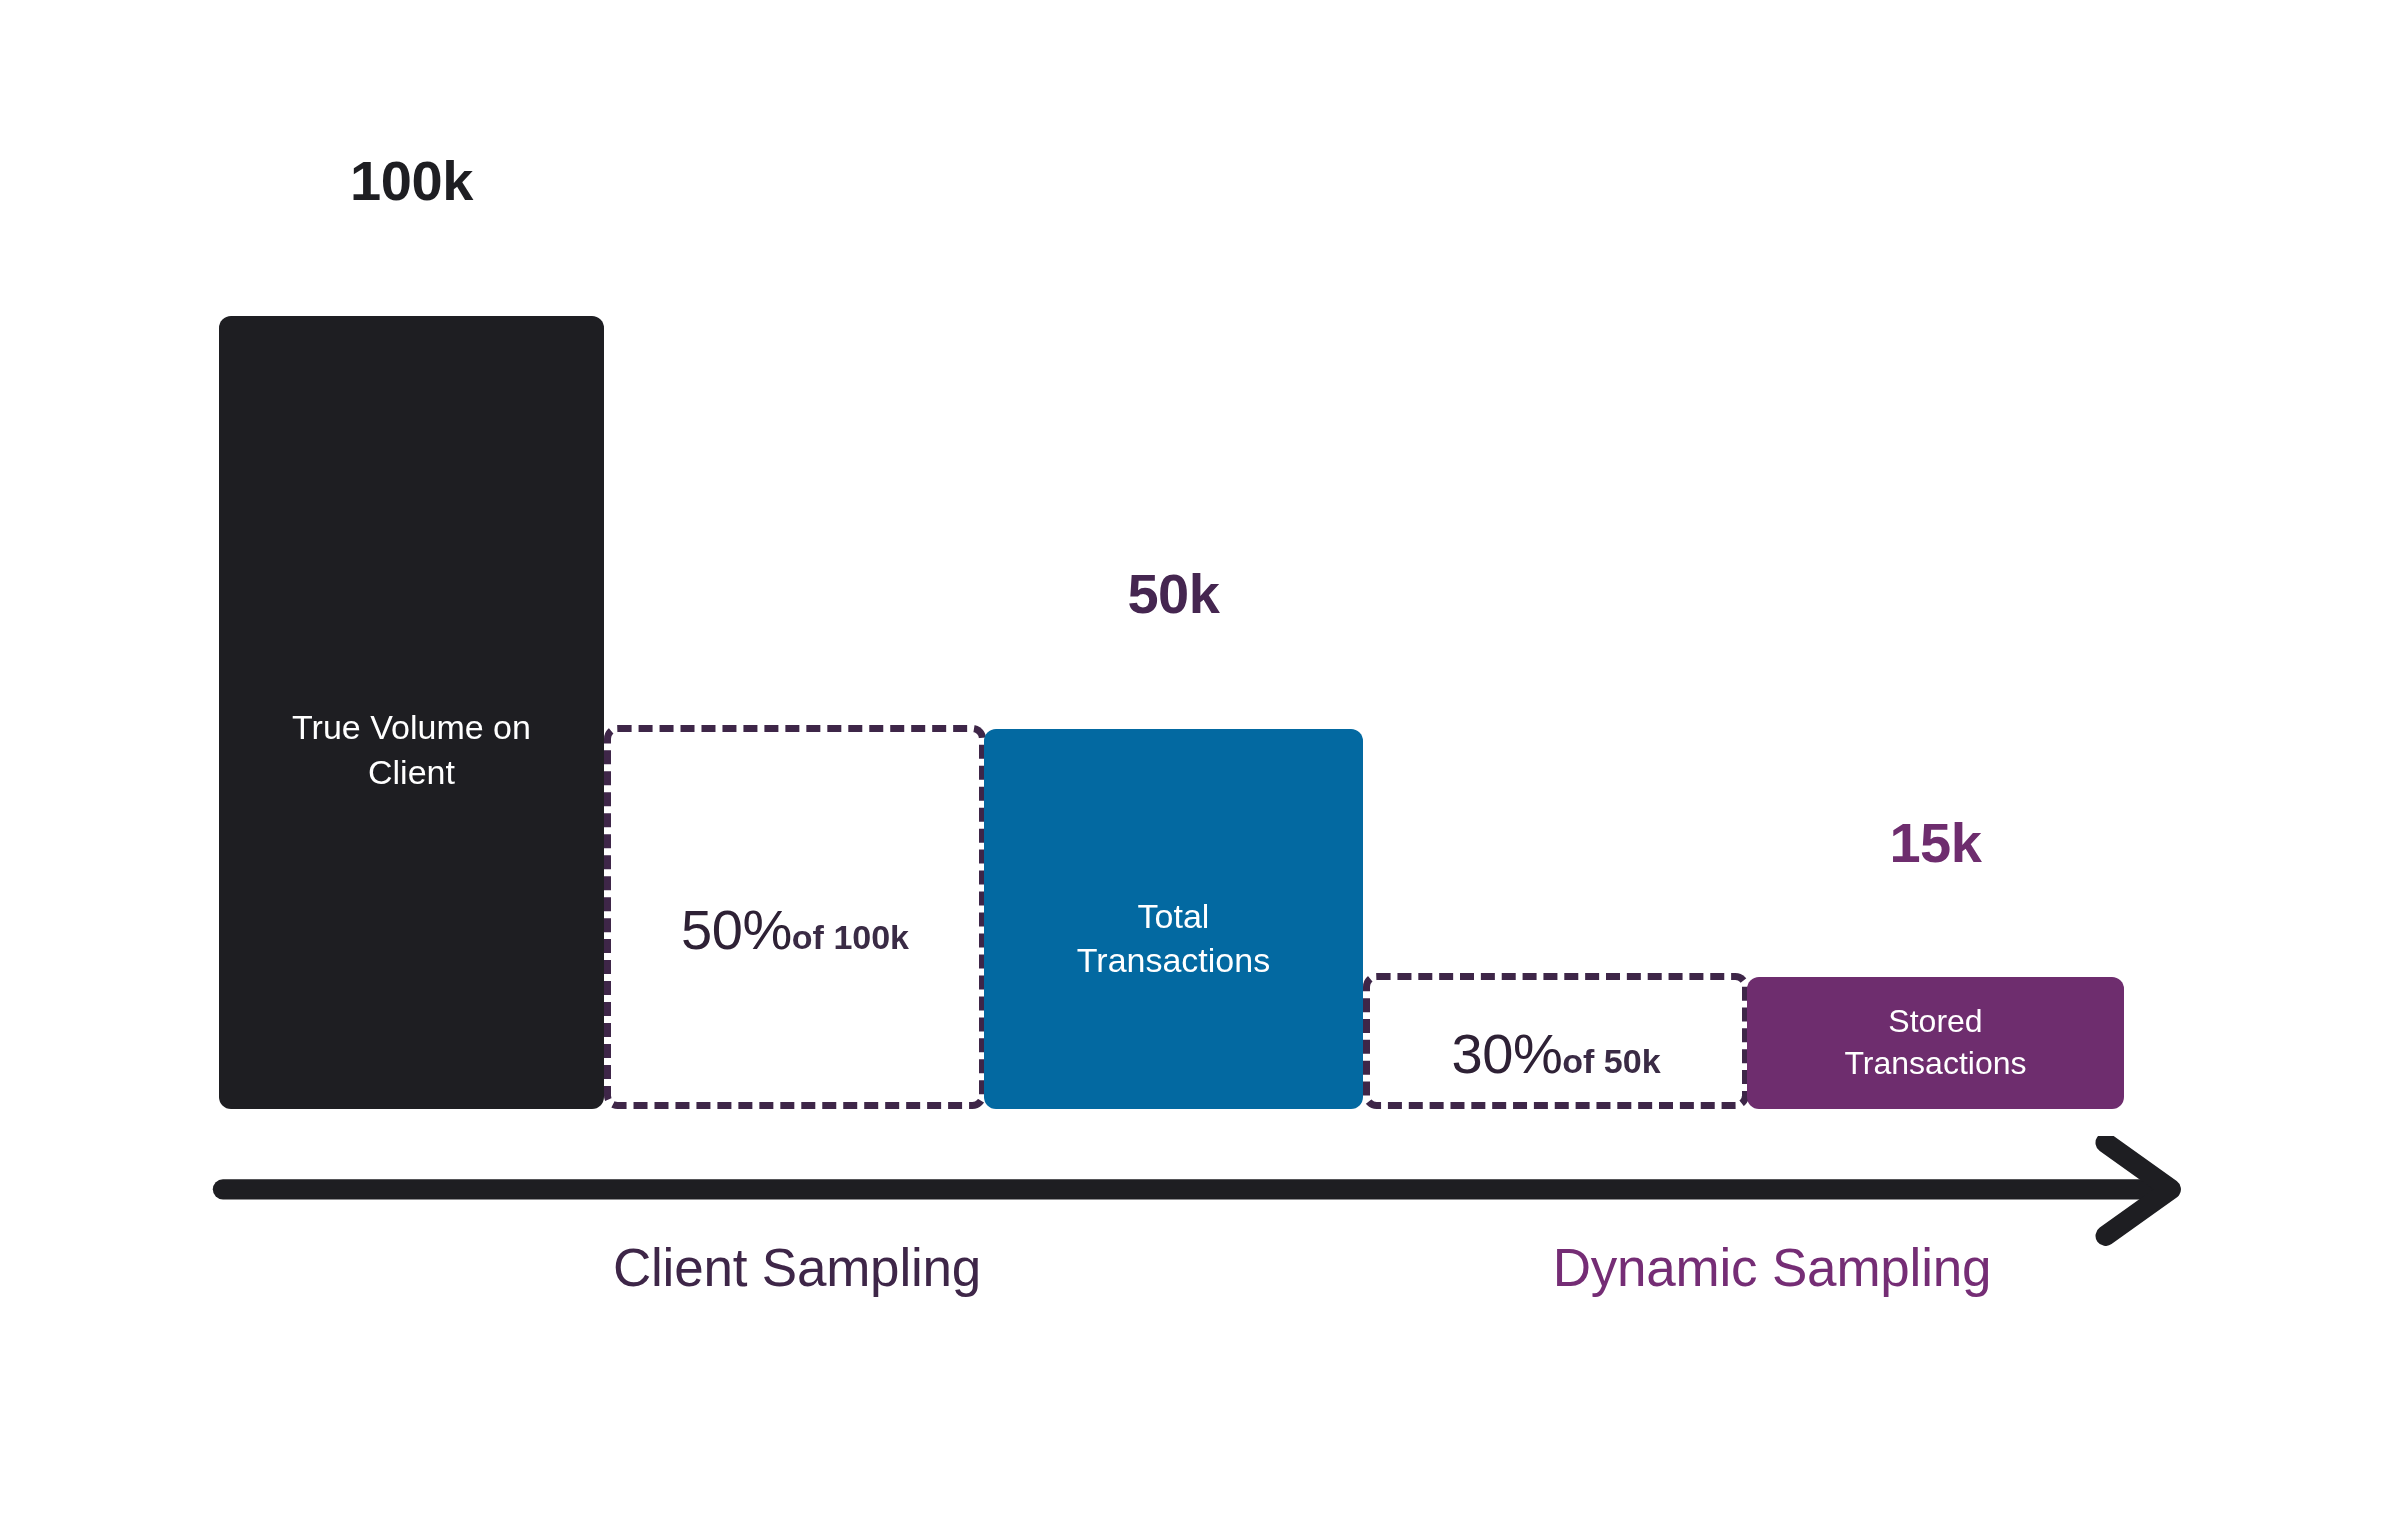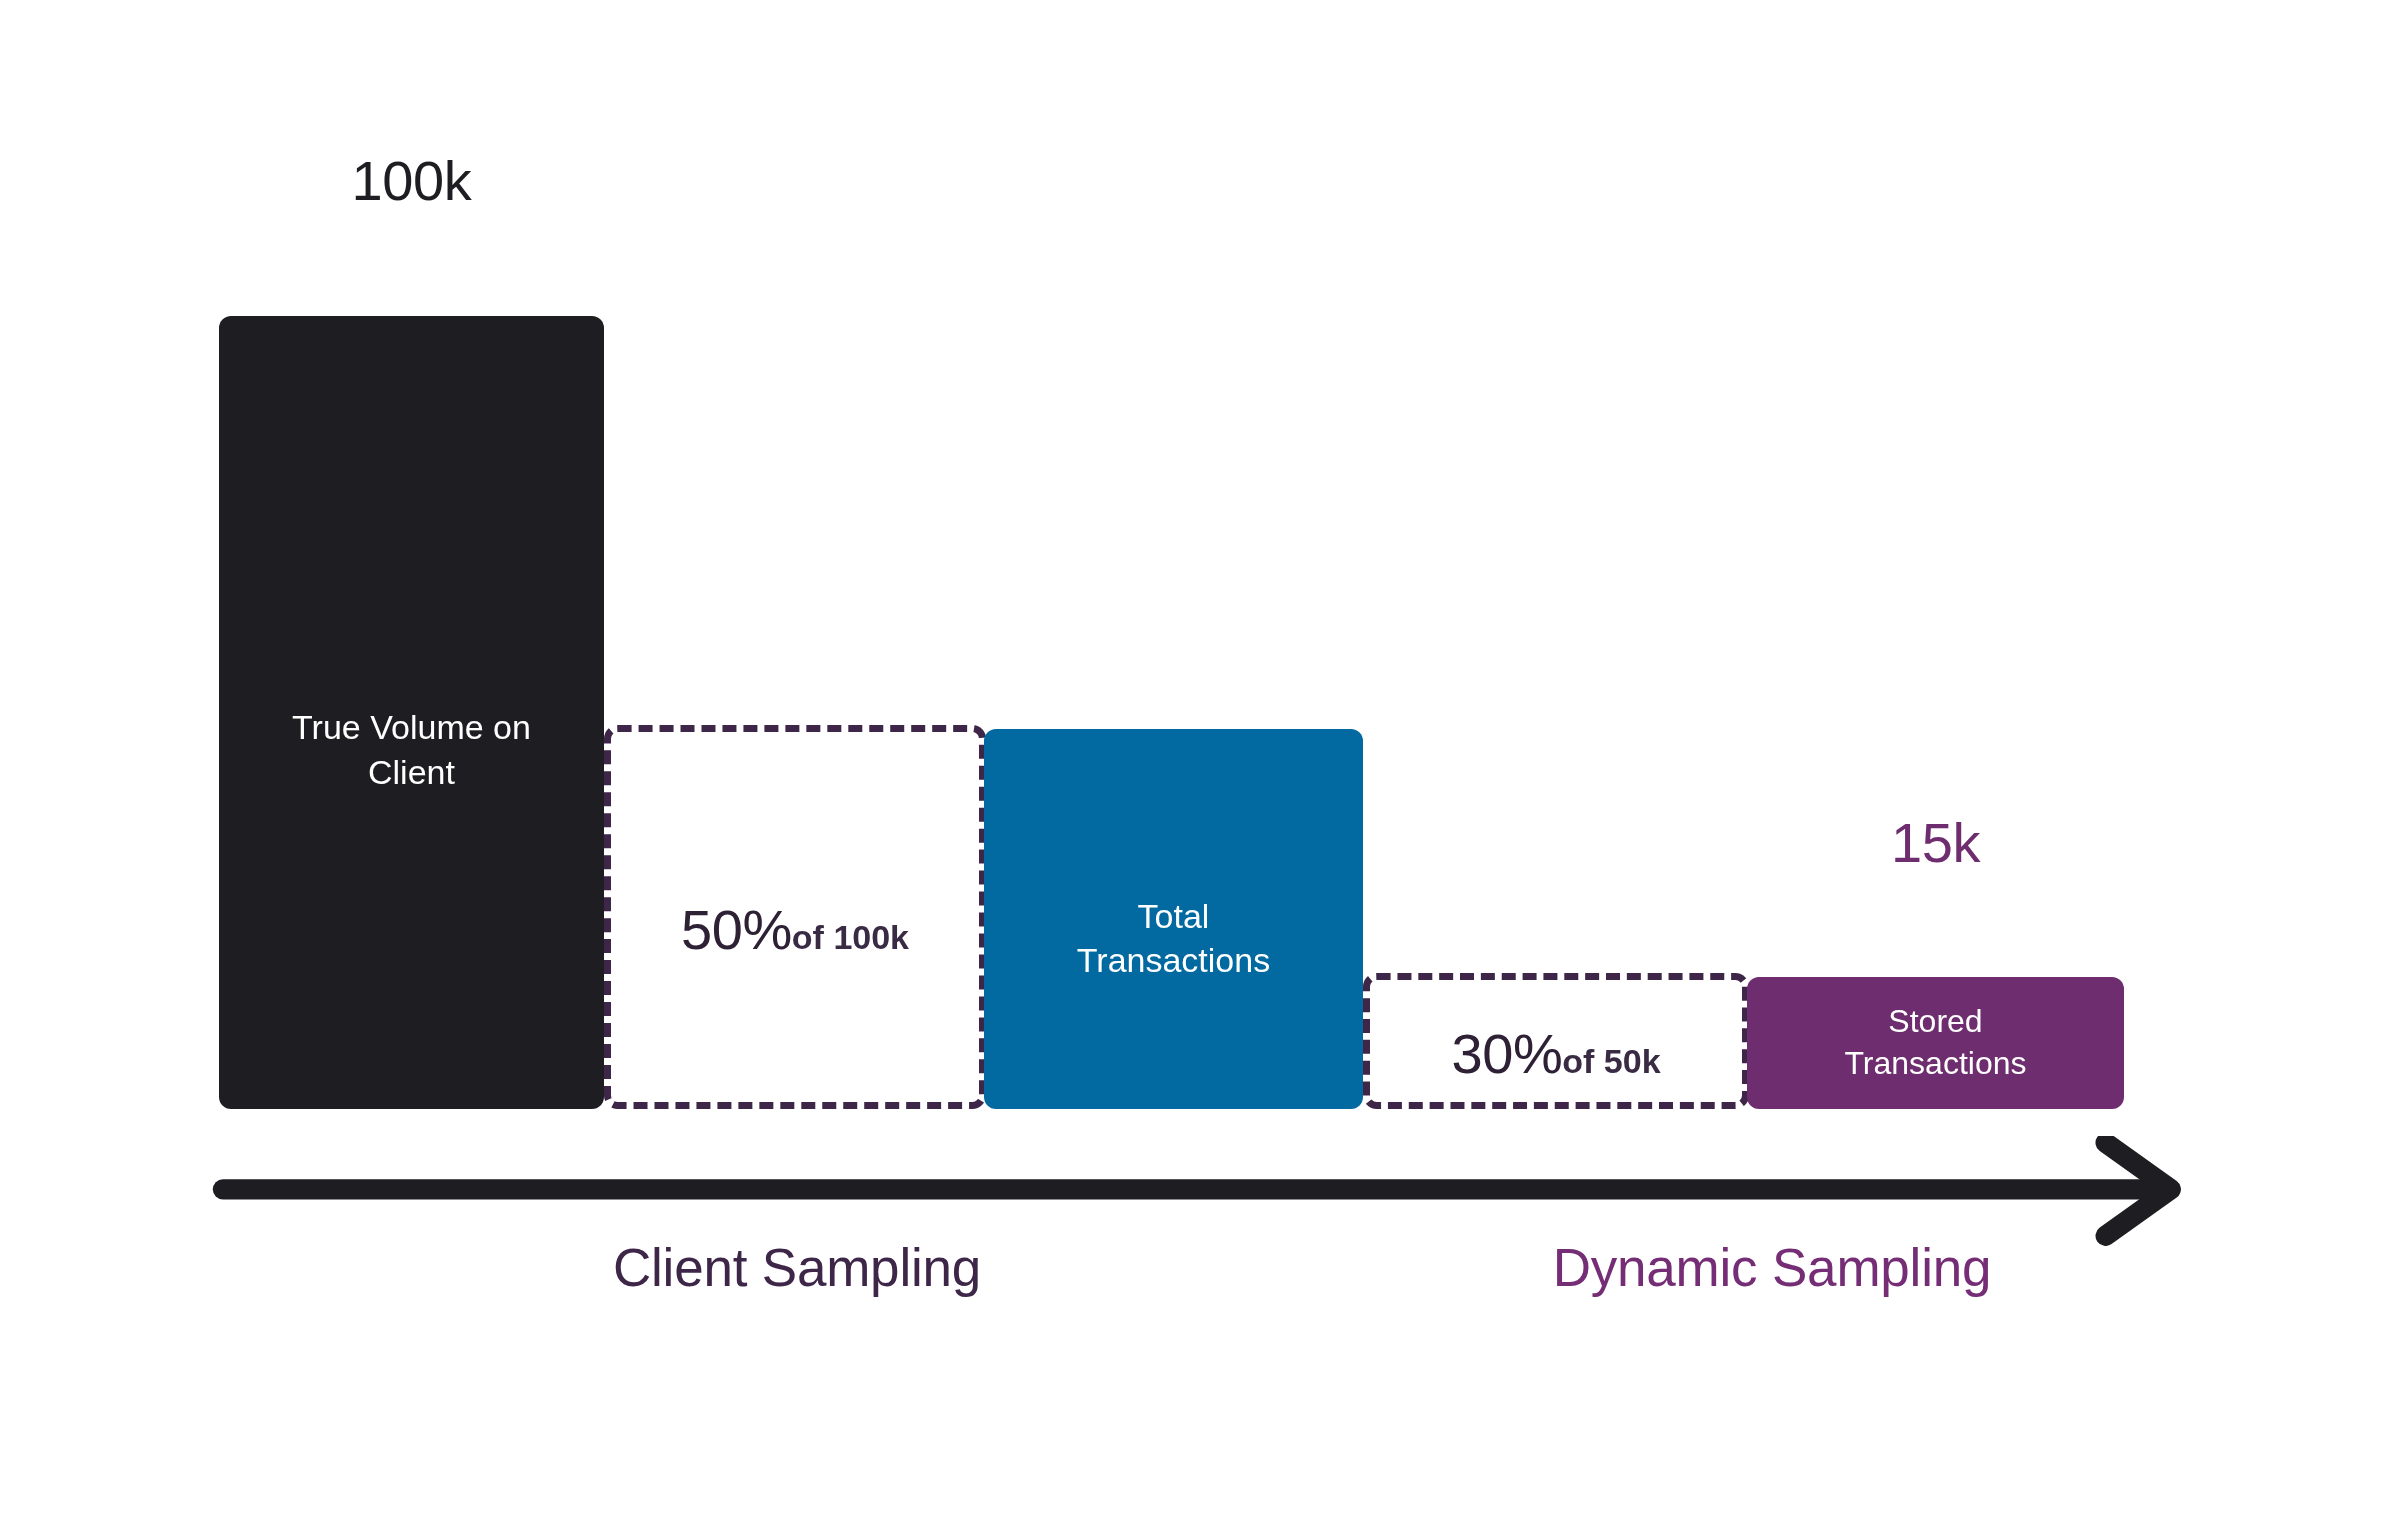--- a/index.html
+++ b/index.html
@@ -114,21 +114,21 @@
     font-size: 34px;
     font-weight: 700;
     color: #3a2b45;
   }
 
   
   .value-cap {
     position: absolute;
     text-align: center;
     font-size: 56px;
-    font-weight: 400;
+    font-weight: 700;
     letter-spacing: -0.4px;
     white-space: nowrap;
   }
   #value-100k {
     left: 219px;
     top: 148px;
     width: 385px;
     color: #1e1e22;
   }
   #value-50k {
@@ -189,20 +189,21 @@
     </div>
   </div>
 
   <div class="dashed-box" id="dashed-client-sampling">
     <div class="pct-wrap">
       <span class="pct-big">50%</span>
       <span class="pct-small">of 100k</span>
     </div>
   </div>
 
+  <div class="value-cap" id="value-50k">50k</div>
 
   <div class="bar" id="bar-total-transactions">
     <div class="bar-label">
       <span>Total</span><br>
       <span>Transactions</span>
     </div>
   </div>
 
   <div class="dashed-box" id="dashed-dynamic-sampling">
     <div class="pct-wrap">

